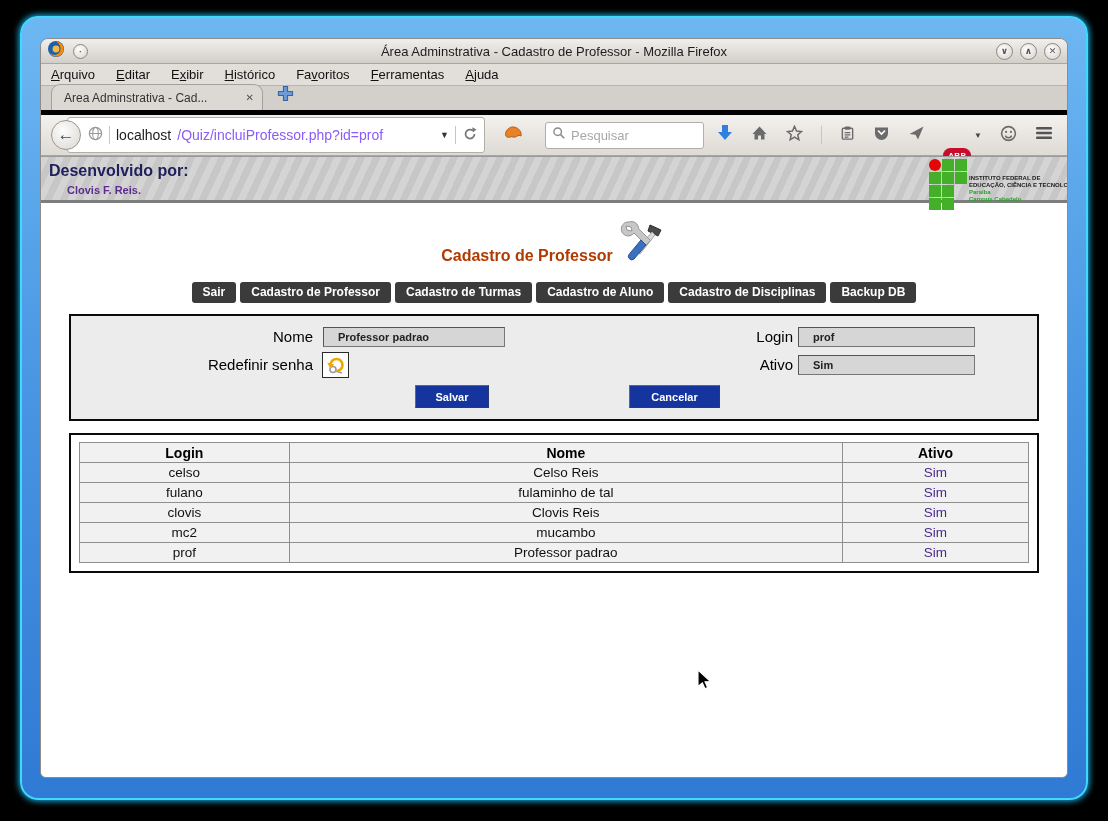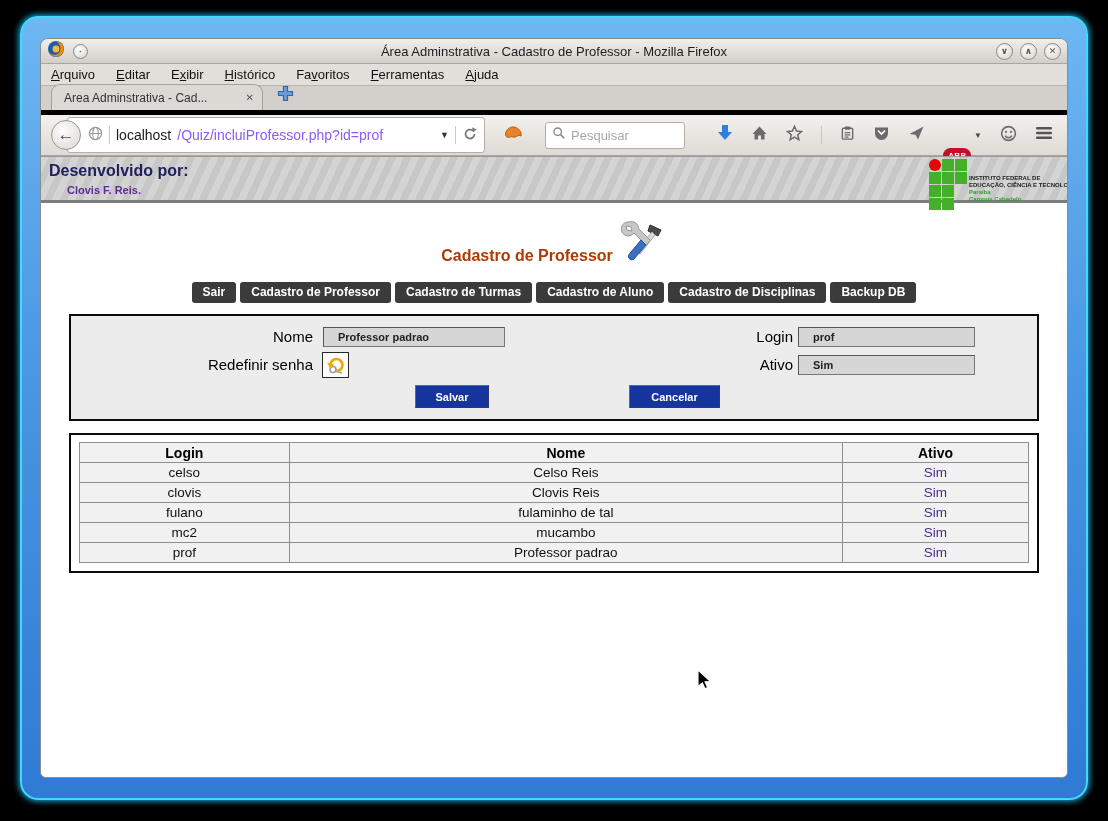--- a/index.html
+++ b/index.html
@@ -89,21 +89,21 @@
     width:418px; height:36px; margin-left:-14px; flex:none;
     background:#fff; border:1px solid #b2aea8; border-radius:3px;
     display:flex; align-items:center; padding:0 6px 0 20px; gap:6px;
     font-size:14px;
   }
   .url-host { color:#1c1c1c; }
   .url-path { color:#8b5cf6; flex:1; white-space:nowrap; overflow:hidden; }
   .url-drop { color:#333; font-size:9px; }
   .vdiv { width:1px; height:18px; background:#c9c5c0; }
   .search-field {
-    width:140px; height:27px; margin-left:22px; flex:none;
+    width:159px; height:27px; margin-left:22px; flex:none;
     background:#fff; border:1px solid #b2aea8; border-radius:3px;
     display:flex; align-items:center; padding:0 6px; gap:5px;
   }
   .search-field input {
     border:none; outline:none; width:100%; font-size:13px;
     font-family:"Liberation Sans",sans-serif; color:#333; background:transparent;
   }
   .search-field input::placeholder { color:#a8a8a8; }
   .nav-icons { margin-left:auto; display:flex; align-items:center; gap:18px; padding-right:4px; }
   .abp-wrap { display:flex; align-items:center; gap:3px; }
@@ -410,27 +410,27 @@
               <th>Ativo</th>
             </tr>
           </thead>
           <tbody>
             <tr>
               <td>celso</td>
               <td>Celso Reis</td>
               <td><a class="sim-link" href="#">Sim</a></td>
             </tr>
             <tr>
+              <td>fulano</td>
+              <td>fulaminho de tal</td>
+              <td><a class="sim-link" href="#">Sim</a></td>
+            </tr>
+            <tr>
               <td>clovis</td>
               <td>Clovis Reis</td>
-              <td><a class="sim-link" href="#">Sim</a></td>
-            </tr>
-            <tr>
-              <td>fulano</td>
-              <td>fulaminho de tal</td>
               <td><a class="sim-link" href="#">Sim</a></td>
             </tr>
             <tr>
               <td>mc2</td>
               <td>mucambo</td>
               <td><a class="sim-link" href="#">Sim</a></td>
             </tr>
             <tr>
               <td>prof</td>
               <td>Professor padrao</td>

